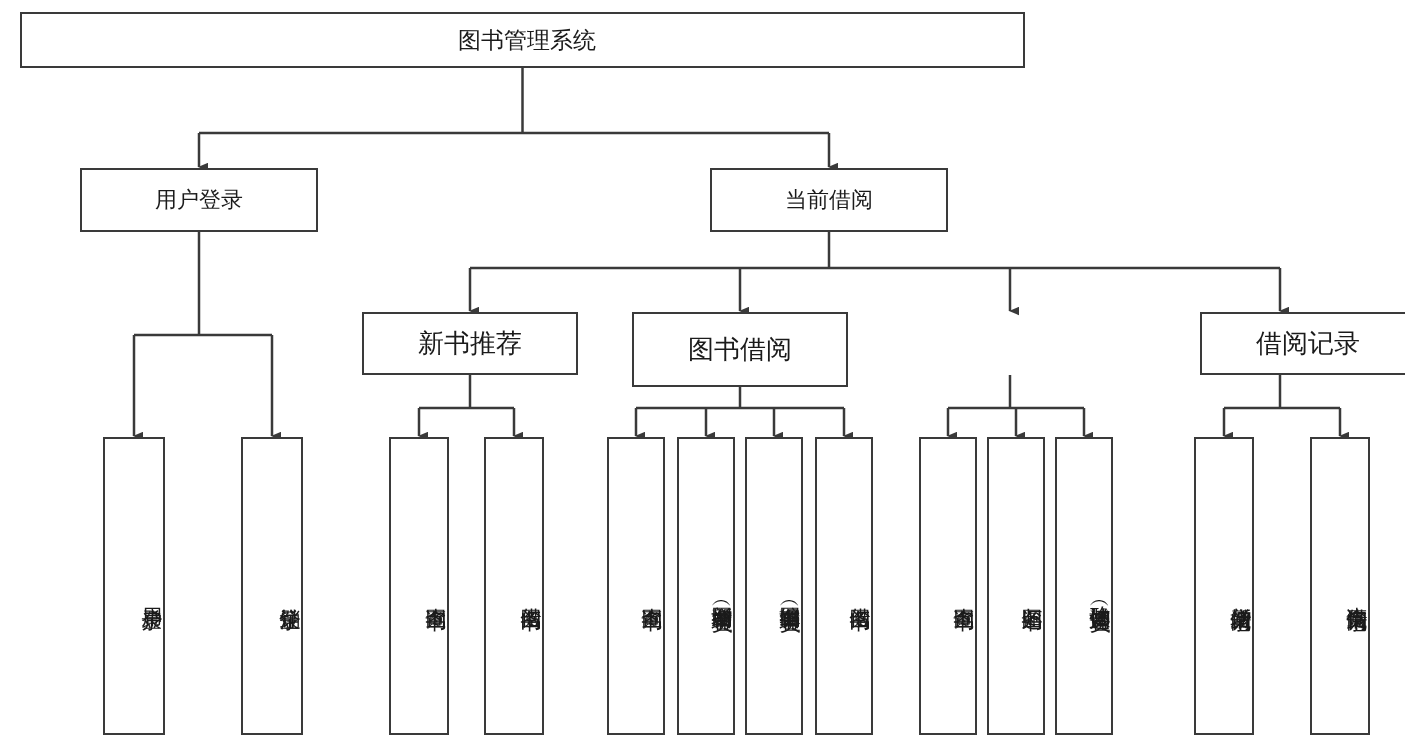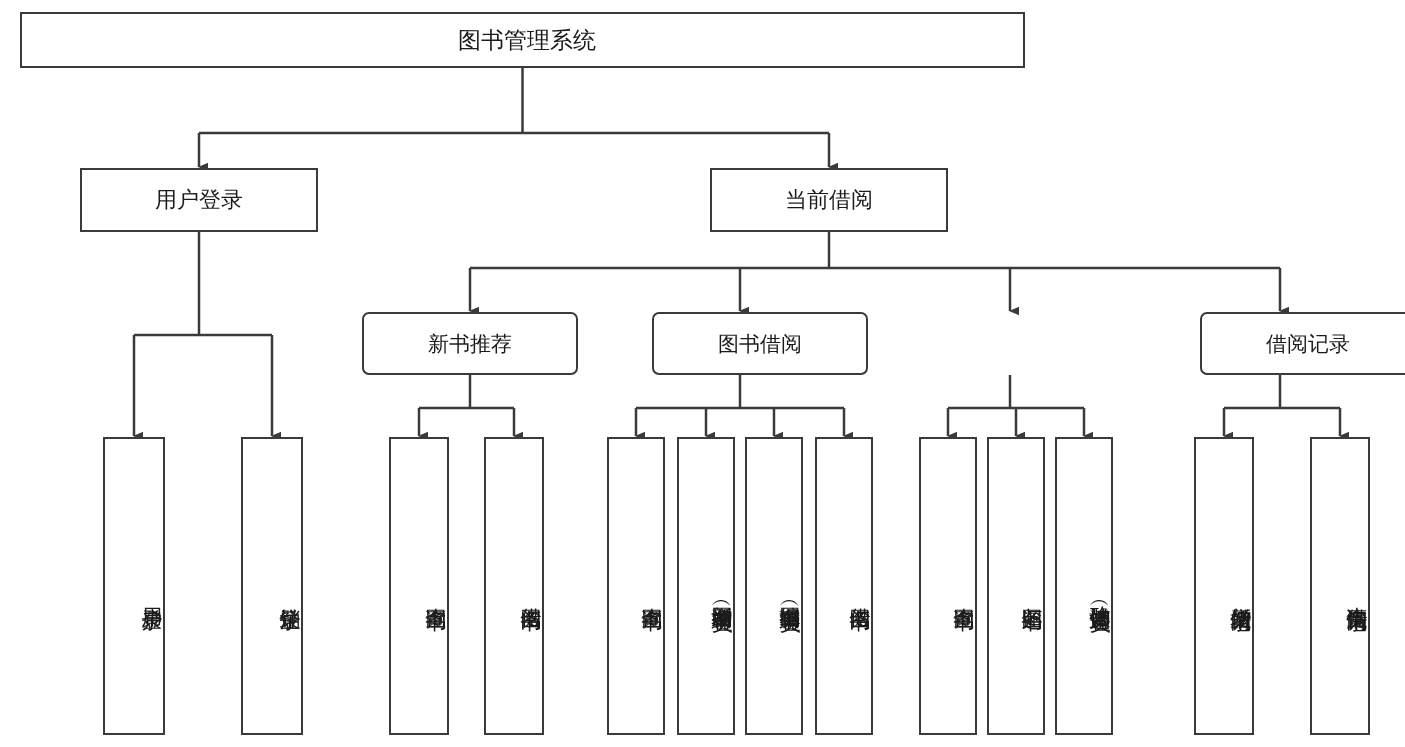--- a/index.html
+++ b/index.html
@@ -28,22 +28,21 @@
     color: #1b1b1b;
   }
   .node.root {
     font-size: 23px;
     padding-left: 9px;
   }
   .node.lvl1 {
     font-size: 22px;
   }
   .node.lvl2 {
-    font-size: 21px;
-    border-radius: 7px;
+    font-size: 26px;
   }
   .node.leaf {
     font-size: 21px;
     writing-mode: vertical-rl;
     text-orientation: upright;
     letter-spacing: 1px;
     align-items: flex-start;
     justify-content: center;
     padding-top: 14px;
   }
@@ -126,21 +125,21 @@
   <div class="node lvl1" style="left: 80px; top: 168px; width: 238px; height: 64px;">
     <span>用户登录</span>
   </div>
   <div class="node lvl1" style="left: 710px; top: 168px; width: 238px; height: 64px;">
     <span>当前借阅</span>
   </div>
 
   <div class="node lvl2" style="left: 362px; top: 312px; width: 216px; height: 63px;">
     <span>新书推荐</span>
   </div>
-  <div class="node lvl2" style="left: 652px; top: 312px; width: 216px; height: 63px; align-items: center;">
+  <div class="node lvl2" style="left: 632px; top: 312px; width: 216px; height: 75px; align-items: center;">
     <span>图书借阅</span>
   </div>
   <div class="node lvl2" style="left: 1172px; top: 312px; width: 216px; height: 63px; margin-left: 28px;">
     <span>借阅记录</span>
   </div>
 
   <div class="node leaf" style="left: 103px; top: 437px; width: 62px; height: 298px;">
     <span class="vtext">用户登录</span>
   </div>
   <div class="node leaf" style="left: 241px; top: 437px; width: 62px; height: 298px;">

